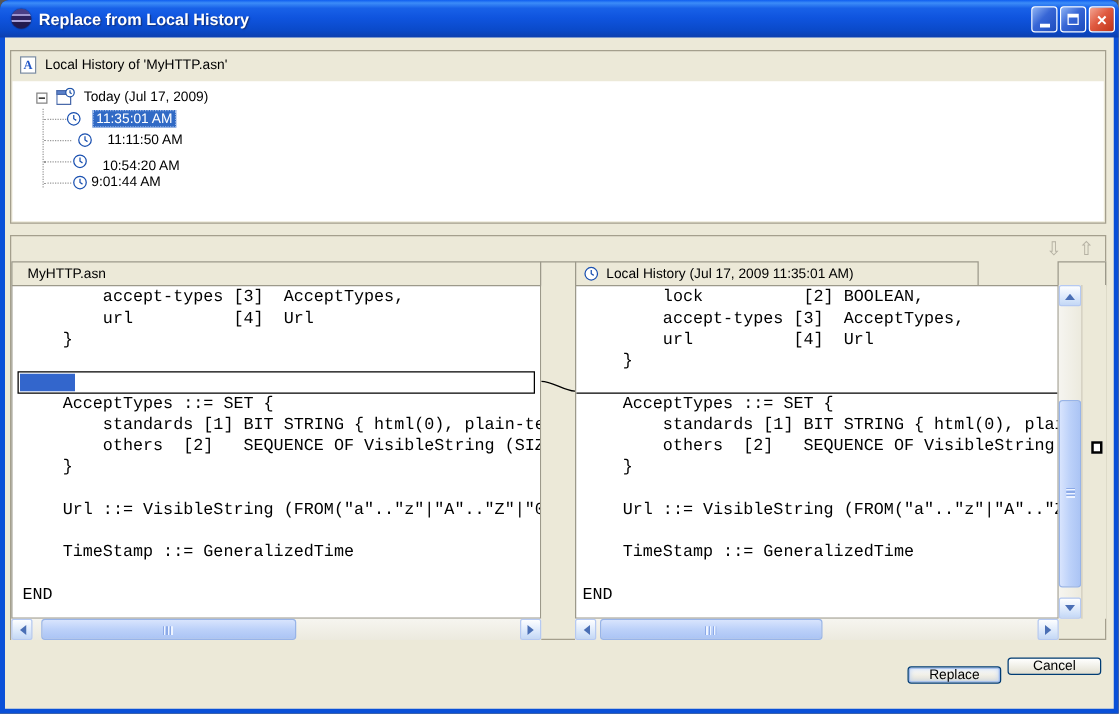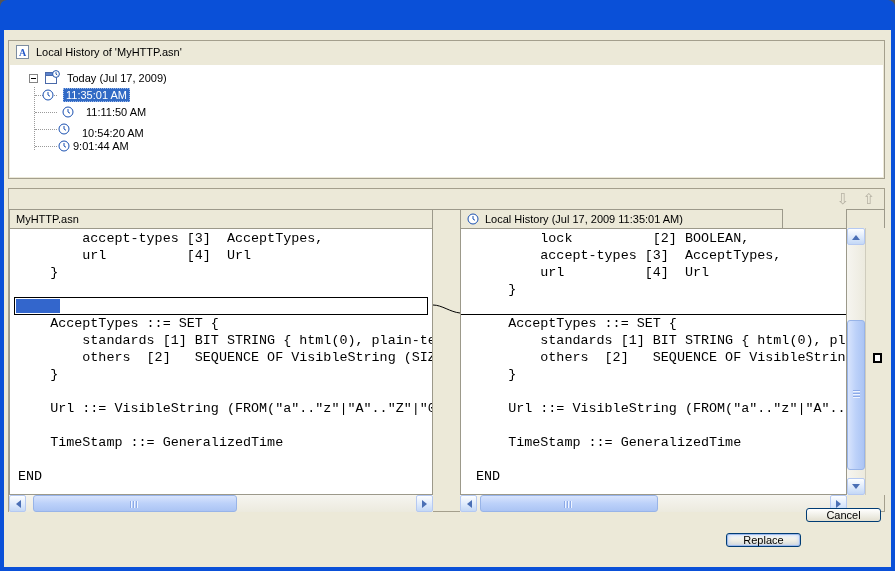--- a/index.html
+++ b/index.html
@@ -43,21 +43,21 @@
   .trow .lbl { padding:1px 3px; color:#000; }
   .trow.selected .lbl { background:#316ac5; color:#fff; outline:1px dotted #9db9e8; outline-offset:-1px; }
   
   .tc-head { position:absolute; left:0; top:18px; width:100%; height:21px; display:flex; align-items:center; gap:7px; padding-left:9px; font-size:11px; }
   .tc-arrows { position:absolute; right:6px; top:2px; display:flex; gap:8px; }
   .tc-arrow { width:18px; height:17px; border:none; background:transparent; color:#b5b1a3; font-size:15px; line-height:15px; cursor:default; font-family:"DejaVu Sans", sans-serif; }
   .cmp-cell { position:absolute; height:20px; background:#ece9d8; border:1px solid #9c998a; font-size:11px; display:flex; align-items:center; }
   .pane { position:absolute; background:#fff; border:1px solid #9c998a; overflow:hidden; }
   .code { position:absolute; top:1px; left:0; right:0; font-family:"Liberation Mono","DejaVu Sans Mono", monospace; font-size:13.4px; line-height:17px; color:#000; }
   .code .cl { height:17px; white-space:pre; }
-  .code.lpad { padding-left:8px; } .code.rpad { padding-left:15px; }
+  .code.lpad { padding-left:8px; } .code.rpad { padding-left:5px; }
   .diffbox { position:absolute; left:4px; top:68px; width:414px; height:18px; background:#fff; border:1px solid #000; }
   .diffbox .fill { position:absolute; left:1px; top:1px; width:44px; height:14px; background:#3366cc; }
   .diffline { position:absolute; left:0; top:85px; width:100%; height:1px; background:#000; }
   .gutter { position:absolute; background:#ece9d8; }
   
   .hsb, .vsb { position:absolute; background:linear-gradient(180deg,#f6f5f0,#eceade); }
   .vsb { background:linear-gradient(90deg,#f6f5f0,#eceade); }
   .sb-btn { position:absolute; width:17px; height:17px; border:1px solid #b5c9f2; border-radius:2px;
     background:linear-gradient(180deg,#fdfeff,#dbe8fb 60%,#c4d8f6); display:flex; align-items:center; justify-content:center; cursor:pointer; }
   .tri-l { width:0; height:0; border:4px solid transparent; border-right:5px solid #4a6fb5; margin-left:-3px; }
@@ -79,20 +79,35 @@
     background:linear-gradient(180deg,#ffffff,#f2f1ea 45%,#e2dfd0); font-size:11px; color:#000;
     font-family:"Liberation Sans", sans-serif; cursor:pointer; }
   .btn.default { box-shadow:inset 0 0 0 1px #9db9ec, inset 0 0 4px 1px #bcd2f5; }
   svg { display:block; }
 </style>
 </head>
 <body>
 
 <div class="window">
 
+  <div class="titlebar">
+    <span class="ecl-icon"></span>
+    <span class="title-text">Replace from Local History</span>
+    <div class="tb-btns">
+      <div class="tb-btn">
+          <span class="glyph-min"></span>
+        </div>
+      <div class="tb-btn">
+          <span class="glyph-max"></span>
+        </div>
+      <div class="tb-btn close">
+          <span class="glyph-close">×</span>
+        </div>
+    </div>
+  </div>
 
   <div class="client">
 
     <div class="group" style="left:4px; top:10px; width:877px; height:139px;">
       <div class="g-head">
         <span class="a-icon"></span>
         <span>Local History of 'MyHTTP.asn'</span>
       </div>
       <div class="tree">
         <div class="guide-v"></div>
@@ -103,21 +118,21 @@
             <rect x="0.5" y="2.5" width="11" height="3" fill="#5b82cc" stroke="#4a6aaa"></rect>
             <circle cx="11" cy="4" r="3.4" fill="#fff" stroke="#2255aa"></circle>
             <path d="M11 2.2v1.9l1.3 0.9" stroke="#2255aa" fill="none"></path>
           </svg>
         </span>
         <div class="trow" style="left:54px; top:5px;">
           <span class="lbl">Today (Jul 17, 2009)</span>
         </div>
 
         <div class="guide-h" style="top:30px;"></div>
-        <div class="trow selected" style="left:32px; top:22px;">
+        <div class="trow selected" style="left:43px; top:22px;">
           <span class="clock">
               <svg width="12" height="12" viewBox="0 0 12 12">
                 <circle cx="6" cy="6" r="5" fill="#fff" stroke="#1a50b0"></circle>
                 <path d="M6 3v3l2 1.3" stroke="#1a50b0" fill="none"></path>
               </svg>
             </span>
           <span class="lbl" style="margin-left:9px;">11:35:01 AM</span>
         </div>
 
         <div class="guide-h" style="top:47px;"></div>
@@ -158,21 +173,21 @@
     <div class="group" style="left:4px; top:158px; width:877px; height:324px;">
       <div class="tc-head">
         <span class="a-icon"></span>
         <span>Text Compare</span>
       </div>
       <div class="tc-arrows">
         <button class="tc-arrow"><span>⇩</span></button>
         <button class="tc-arrow"><span>⇧</span></button>
       </div>
 
-      <div class="cmp-cell" style="left:0; top:20px; width:424px; padding-left:6px;">
+      <div class="cmp-cell" style="left:0; top:20px; width:424px; padding-left:12px;">
         <span>MyHTTP.asn</span>
       </div>
       <div class="cmp-cell" style="left:423px; top:20px; width:29px;"></div>
       <div class="cmp-cell" style="left:451px; top:20px; width:323px; padding-left:6px; gap:6px;">
         <span class="clock">
             <svg width="12" height="12" viewBox="0 0 12 12">
               <circle cx="6" cy="6" r="5" fill="#fff" stroke="#1a50b0"></circle>
               <path d="M6 3v3l2 1.3" stroke="#1a50b0" fill="none"></path>
             </svg>
           </span>
@@ -259,15 +274,15 @@
             <span class="tri-l"></span>
           </div>
         <div class="thumb-h" style="left:20px; width:178px;"></div>
         <div class="sb-btn" style="left:370px; top:0;">
             <span class="tri-r"></span>
           </div>
       </div>
     </div>
 
     <button class="btn default" style="left:722px; top:503px;">Replace</button>
-    <button class="btn" style="left:802px; top:478px;">Cancel</button>
+    <button class="btn" style="left:802px; top:496px;">Cancel</button>
   </div>
 </div>
 
 </body></html>

